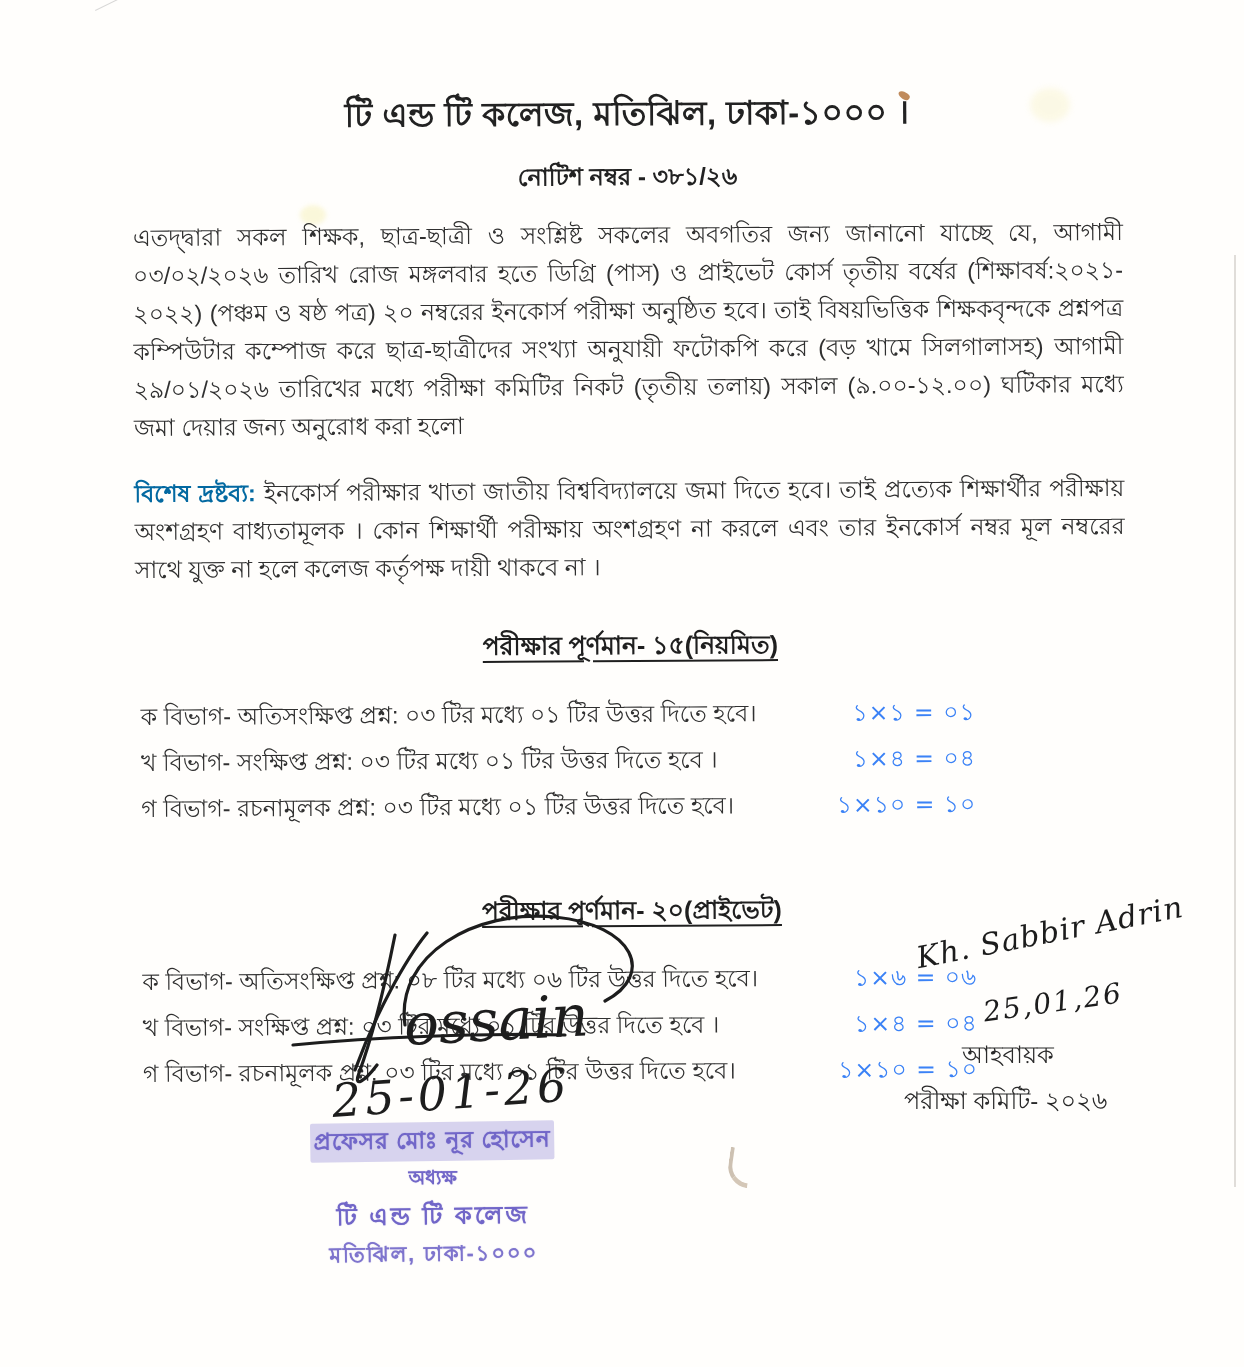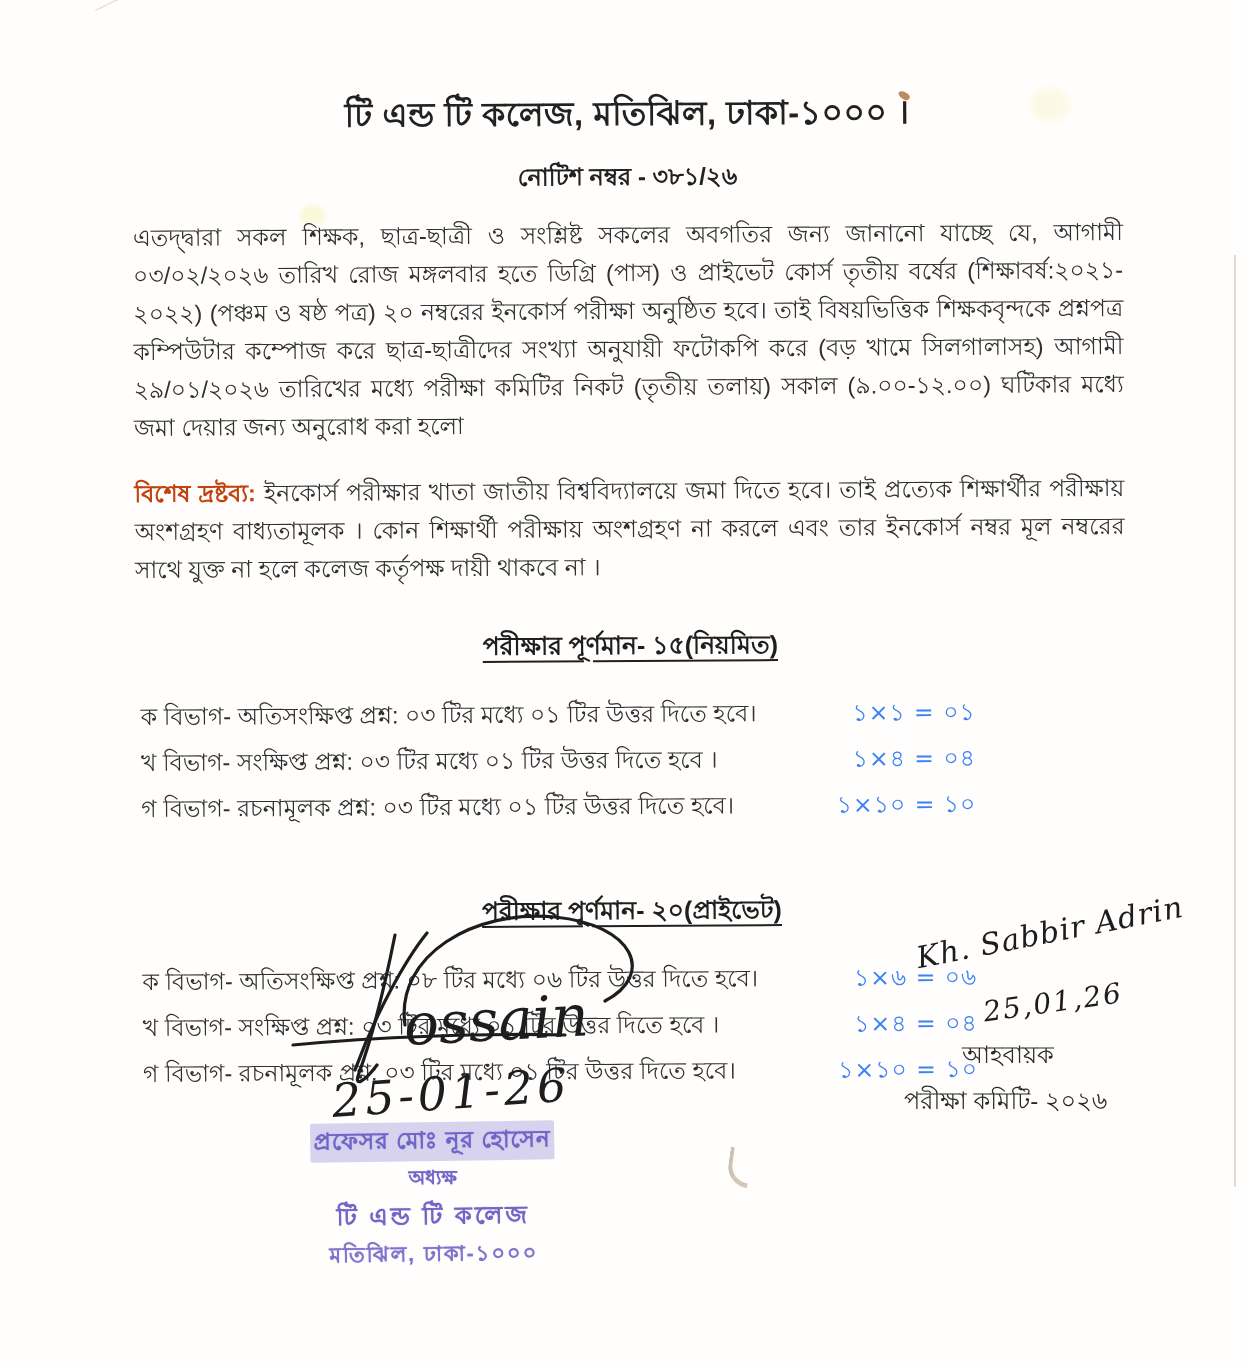--- a/index.html
+++ b/index.html
@@ -25,21 +25,21 @@
     text-align:center;font-size:33px;font-weight:bold;letter-spacing:.5px;
     margin:0 0 14px 0;color:#222;
   }
   .notice-no{
     text-align:center;font-size:24px;font-weight:bold;margin:0 0 18px 0;color:#222;
   }
   .para{
     font-size:23.5px;line-height:38px;text-align:justify;margin:0 0 0 0;color:#303030;
   }
   .para.second{margin-top:28px;}
-  .bold-lead{font-weight:bold;color:#c2410c;}
+  .bold-lead{font-weight:bold;color:#0369a1;}
   .section{margin-top:40px;}
   .section-heading{
     text-align:center;font-size:25px;font-weight:bold;text-decoration:underline;
     text-underline-offset:6px;margin:0 0 22px 0;color:#1f1f1f;
   }
   .rows{margin:0 150px 0 5px;}
   .row{
     display:flex;justify-content:space-between;align-items:baseline;
     font-size:23.5px;line-height:46px;color:#303030;
   }

